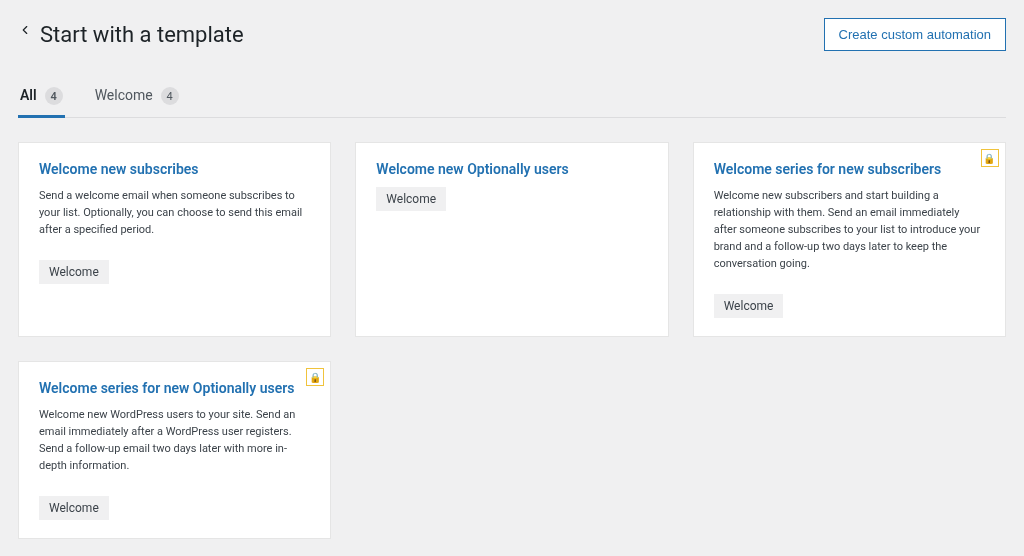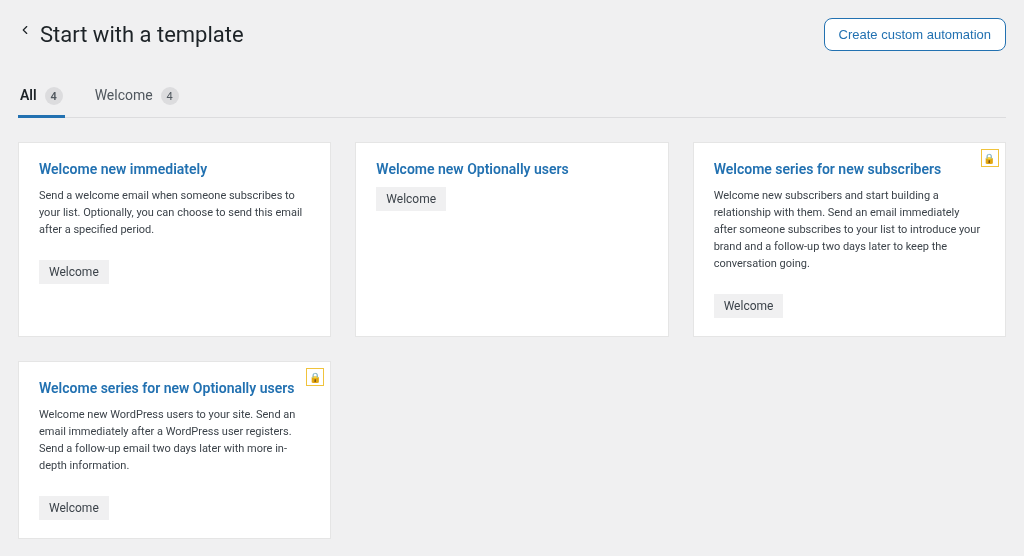--- a/index.html
+++ b/index.html
@@ -32,21 +32,21 @@
       font-size: 22px;
       font-weight: 400;
       color: #1d2327;
     }
     .create-btn {
       border: 1px solid #2271b1;
       background: #fff;
       color: #2271b1;
       padding: 8px 14px;
       font-size: 13px;
-      border-radius: 8px;
+      border-radius: 0;
       cursor: pointer;
     }
     .tabs {
       display: flex;
       gap: 28px;
       border-bottom: 1px solid #dcdcde;
       margin-bottom: 24px;
     }
     .tab {
       display: flex;
@@ -143,21 +143,21 @@
   </div>
   <div class="tab">
     <span>Welcome</span>
     <span class="count">4</span>
   </div>
 </div>
 
 <div class="cards">
 
   <div class="card">
-    <div class="card-title">Welcome new immediately</div>
+    <div class="card-title">Welcome new subscribes</div>
     <div class="card-desc">Send a welcome email when someone subscribes to your list. Optionally, you can choose to send this email after a specified period.</div>
     <span class="tag">Welcome</span>
   </div>
 
   <div class="card">
     <div class="card-title">Welcome new Optionally users</div>
     <span class="tag">Welcome</span>
   </div>
 
   <div class="card">

